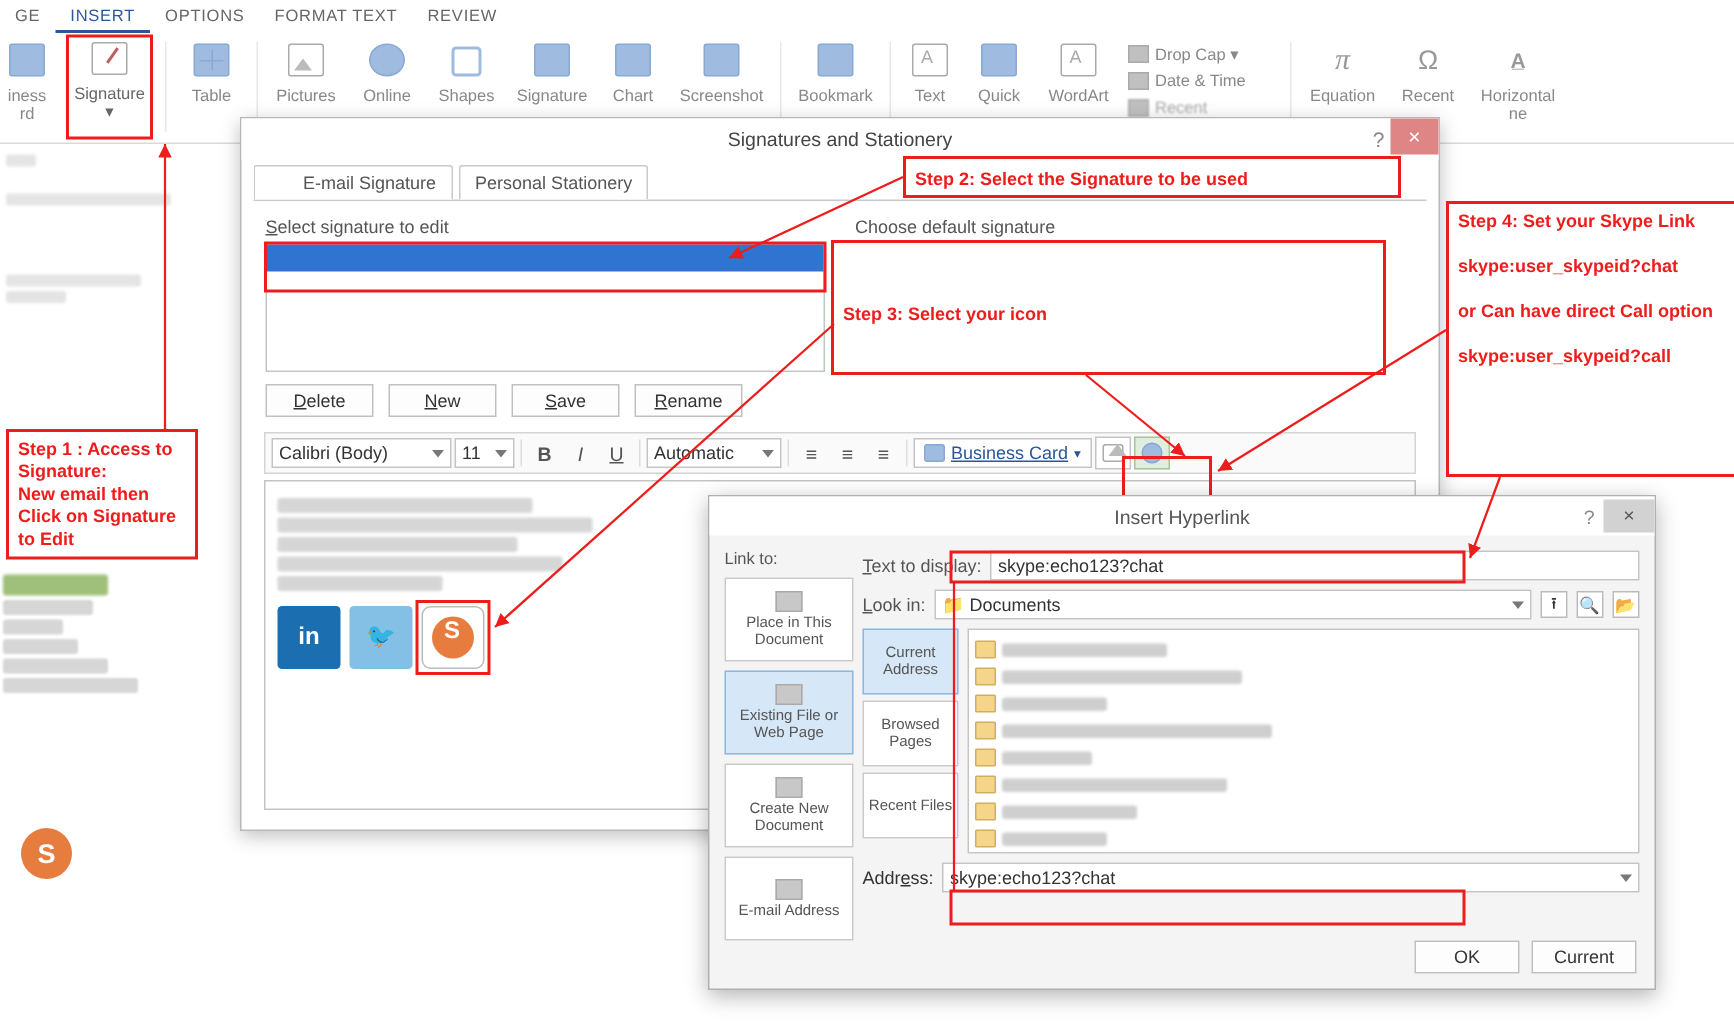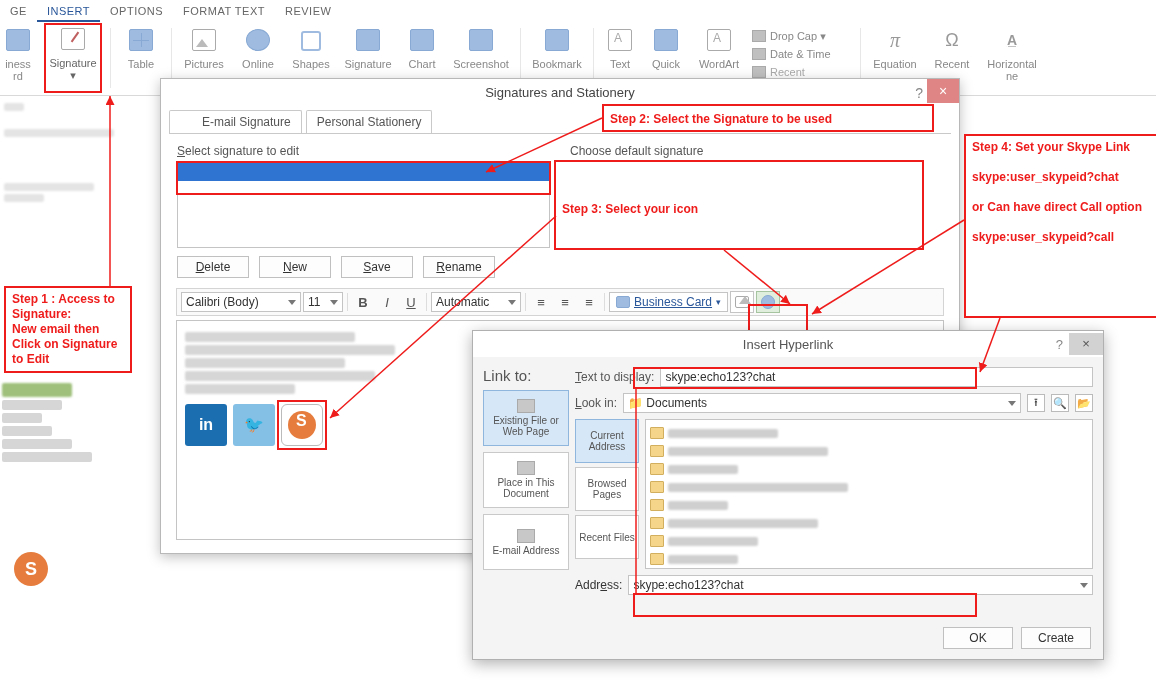--- a/index.html
+++ b/index.html
@@ -83,21 +83,21 @@
 
   
   .hl-dlg{position:absolute; left:472px; top:330px; width:632px; height:330px; background:#f4f4f4; border:1px solid #b0b0b0; box-shadow:0 4px 14px rgba(0,0,0,.3);}
   .hl-title{height:26px;background:#fff;display:flex;align-items:center;justify-content:center;font-size:13px;color:#555;position:relative;}
   .hl-title .q{position:absolute;right:40px;color:#888;}
   .hl-title .x{position:absolute;right:0;width:34px;height:22px;background:#d2d2d2;color:#555;text-align:center;line-height:22px;}
   .hl-body{padding:10px;display:flex;gap:6px;}
   .hl-lbtn{border:1px solid #c9c9c9;background:#fff;height:56px;font-size:10px;text-align:center;padding:4px 2px;color:#555;display:flex;flex-direction:column;align-items:center;justify-content:center;gap:2px;}
   .hl-lbtn.sel{background:#d6e7f7;border-color:#8fb6dd;}
   .hl-lbtn .mi{width:18px;height:14px;background:#c8c8c8;border:1px solid #aaa;}
-  .lbtn-linkto{font-size:15px;color:#555;}
+  .lbtn-linkto{font-size:11px;color:#555;}
   .hl-mid{flex:1;}
   .hl-row{display:flex;align-items:center;gap:6px;margin-bottom:6px;}
   .hl-row label{font-size:12px;color:#555;white-space:nowrap;}
   .hl-field{flex:1;height:20px;border:1px solid #c4c4c4;background:#fff;font-size:12px;padding:0 4px;display:flex;align-items:center;}
   .hl-lookcombo{flex:1;height:20px;border:1px solid #c4c4c4;background:#fff;font-size:12px;padding:0 4px;display:flex;align-items:center;justify-content:space-between;}
   .hl-nav-browse{display:flex;gap:6px;}
   .hl-nav-left{width:64px;display:flex;flex-direction:column;gap:4px;}
   .hl-nbtn{border:1px solid #c9c9c9;background:#fff;height:44px;font-size:10px;text-align:center;color:#555;display:flex;align-items:center;justify-content:center;padding:2px;}
   .hl-nbtn.sel{background:#d6e7f7;border-color:#8fb6dd;}
   .hl-filelist{flex:1;border:1px solid #c4c4c4;background:#fff;height:150px;overflow:hidden;padding:4px;}
@@ -362,27 +362,31 @@
 
 <div class="hl-dlg">
   <div class="hl-title">
     <span>Insert Hyperlink</span>
     <span class="q">?</span>
     <span class="x">×</span>
   </div>
   <div class="hl-body">
     <div style="display:flex;flex-direction:column;gap:6px;width:86px">
       <div class="lbtn-linkto">Link to:</div>
+      <div class="hl-lbtn">
+          <div class="mi"></div>
+          <span>Place in This Document</span>
+        </div>
       <div class="hl-lbtn sel">
           <div class="mi"></div>
           <span>Existing File or Web Page</span>
         </div>
       <div class="hl-lbtn">
           <div class="mi"></div>
-          <span>Place in This Document</span>
+          <span>Create New Document</span>
         </div>
       <div class="hl-lbtn">
           <div class="mi"></div>
           <span>E-mail Address</span>
         </div>
     </div>
     <div class="hl-mid">
       <div class="hl-row">
         <label><u>T</u>ext to display:</label>
         <div class="hl-field">skype:echo123?chat</div>
@@ -442,21 +446,21 @@
         <label>Addr<u>e</u>ss:</label>
         <div class="hl-addr-combo">
           <span>skype:echo123?chat</span>
           <span class="arrow" style="border-left:4px solid transparent;border-right:4px solid transparent;border-top:5px solid #777;"></span>
         </div>
       </div>
     </div>
   </div>
   <div class="hl-bottom">
     <div class="wbtn">OK</div>
-    <div class="wbtn">Create</div>
+    <div class="wbtn">Current</div>
   </div>
 
   <div class="redbox" style="left:160px;top:36px;width:344px;height:22px;"></div>
   <div class="redbox" style="left:160px;top:262px;width:344px;height:24px;"></div>
 </div>
 
 <div class="step" style="left:4px;top:286px;width:128px">Step 1 : Access to Signature:<br>New email then Click on Signature to Edit</div>
 <div class="step" style="left:602px;top:104px;width:332px;height:28px;padding-top:6px">Step 2: Select the Signature to be used</div>
 <div class="step" style="left:554px;top:160px;width:370px;height:90px;padding-top:40px">Step 3: Select your icon</div>
 <div class="step" style="left:964px;top:134px;width:208px;height:184px">Step 4: Set your Skype Link<br><br>skype:user_skypeid?chat<br><br>or Can have direct Call option<br><br>skype:user_skypeid?call</div>

